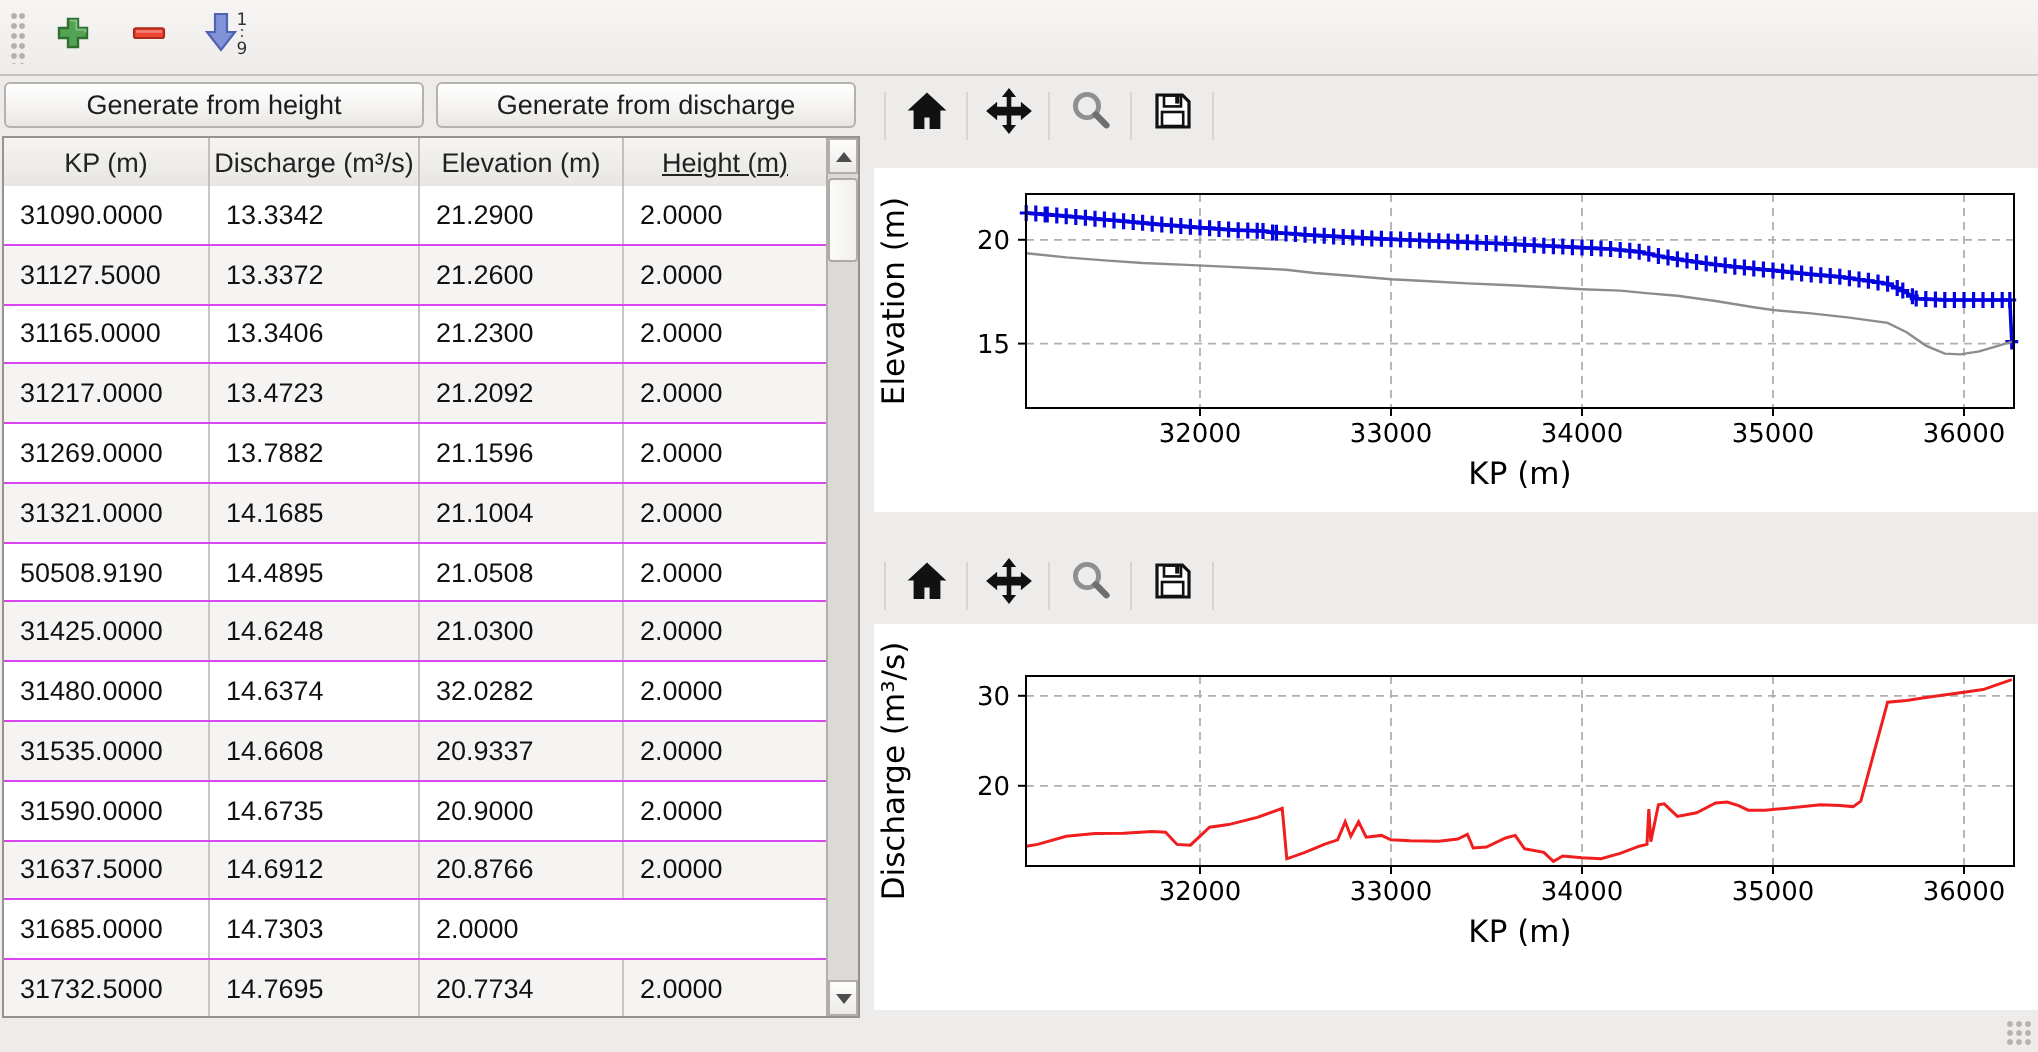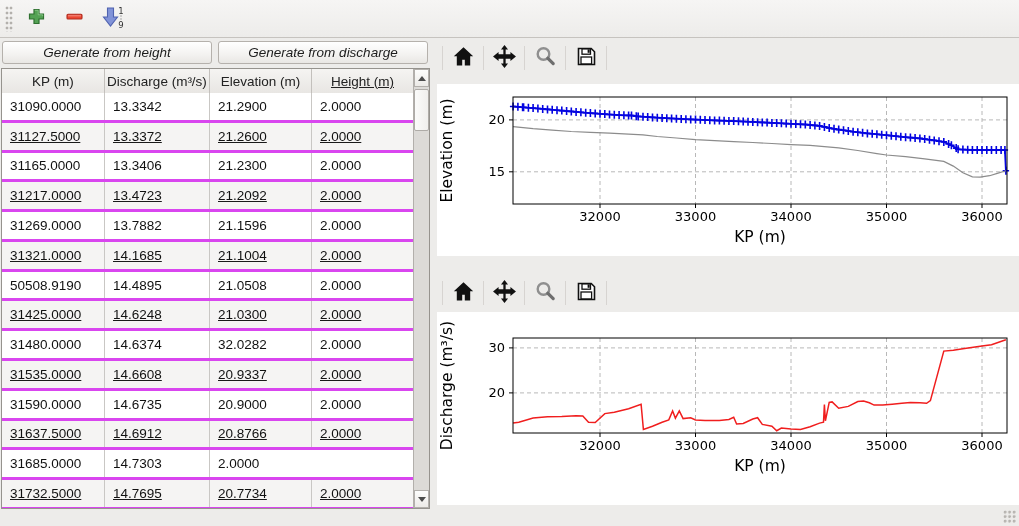--- a/index.html
+++ b/index.html
@@ -13,32 +13,32 @@
   .drag-handle{width:8px;height:26px;margin-left:5px;
       background-image:radial-gradient(circle at 2px 2px,#b3b0ac 1.2px,transparent 1.7px);
       background-size:4px 5px;}
   .tb-btn{width:30px;height:30px;margin-left:8px;display:flex;align-items:center;justify-content:center;
           border-radius:3px;}
   
   .gen-btn{position:absolute;top:41px;height:23px;width:210px;
            background:linear-gradient(#ffffff,#f3f2f0 60%,#e9e7e4);
            border:1px solid #b5b1ac;border-radius:3px;font-size:13.5px;color:#1c1c1c;
            display:flex;align-items:center;justify-content:center;box-sizing:border-box;
-           font-family:"Liberation Sans","DejaVu Sans",sans-serif;font-style:italic;}
+           font-family:"Liberation Sans","DejaVu Sans",sans-serif;}
   
   .table-frame{position:absolute;left:1px;top:68px;width:429px;height:441px;
                border:1px solid #96938e;box-sizing:border-box;background:#fff;overflow:hidden;}
   .thead{position:absolute;left:0;top:0;width:411px;height:24px;display:flex;
          background:linear-gradient(#f5f4f2,#e8e6e3);border-bottom:1px solid #aFada9;
          border-bottom:1px solid #aeaba7;}
   .hcell{box-sizing:border-box;border-right:1px solid #c3c0bc;display:flex;align-items:center;
          justify-content:center;font-size:13.5px;color:#222;}
   .tbody{position:absolute;left:0;top:24px;width:411px;height:415px;overflow:hidden;background:#fff;}
-  .trow{display:flex;height:29.79px;box-sizing:border-box;border-bottom:3px solid #d946ef;background:#ffffff;}
-  .trow.alt{background:#f5f4f3;text-decoration:underline;}
+  .trow{display:flex;height:29.79px;box-sizing:border-box;border-bottom:1px solid #d946ef;background:#ffffff;}
+  .trow.alt{background:#f5f4f3;}
   .tcell{box-sizing:border-box;border-right:1px solid #c9c7c4;display:flex;align-items:center;
          padding-left:8px;font-size:13.5px;color:#111;}
   .c0{width:103px;} .c1{width:105px;} .c2{width:102px;} .c3{width:101px;border-right:none;}
   .thead .c3{border-right:none;text-decoration:underline;}
   
   .vscroll{position:absolute;right:0;top:0;width:16px;height:439px;background:#dcdad7;
            border-left:1px solid #b2afab;box-sizing:border-box;}
   .sbtn{position:absolute;left:0;width:15px;height:18px;background:linear-gradient(#fdfdfc,#eceae7);
         border:1px solid #b2afab;box-sizing:border-box;display:flex;align-items:center;justify-content:center;}
   .sbtn.up{top:0;} .sbtn.down{bottom:0;}

